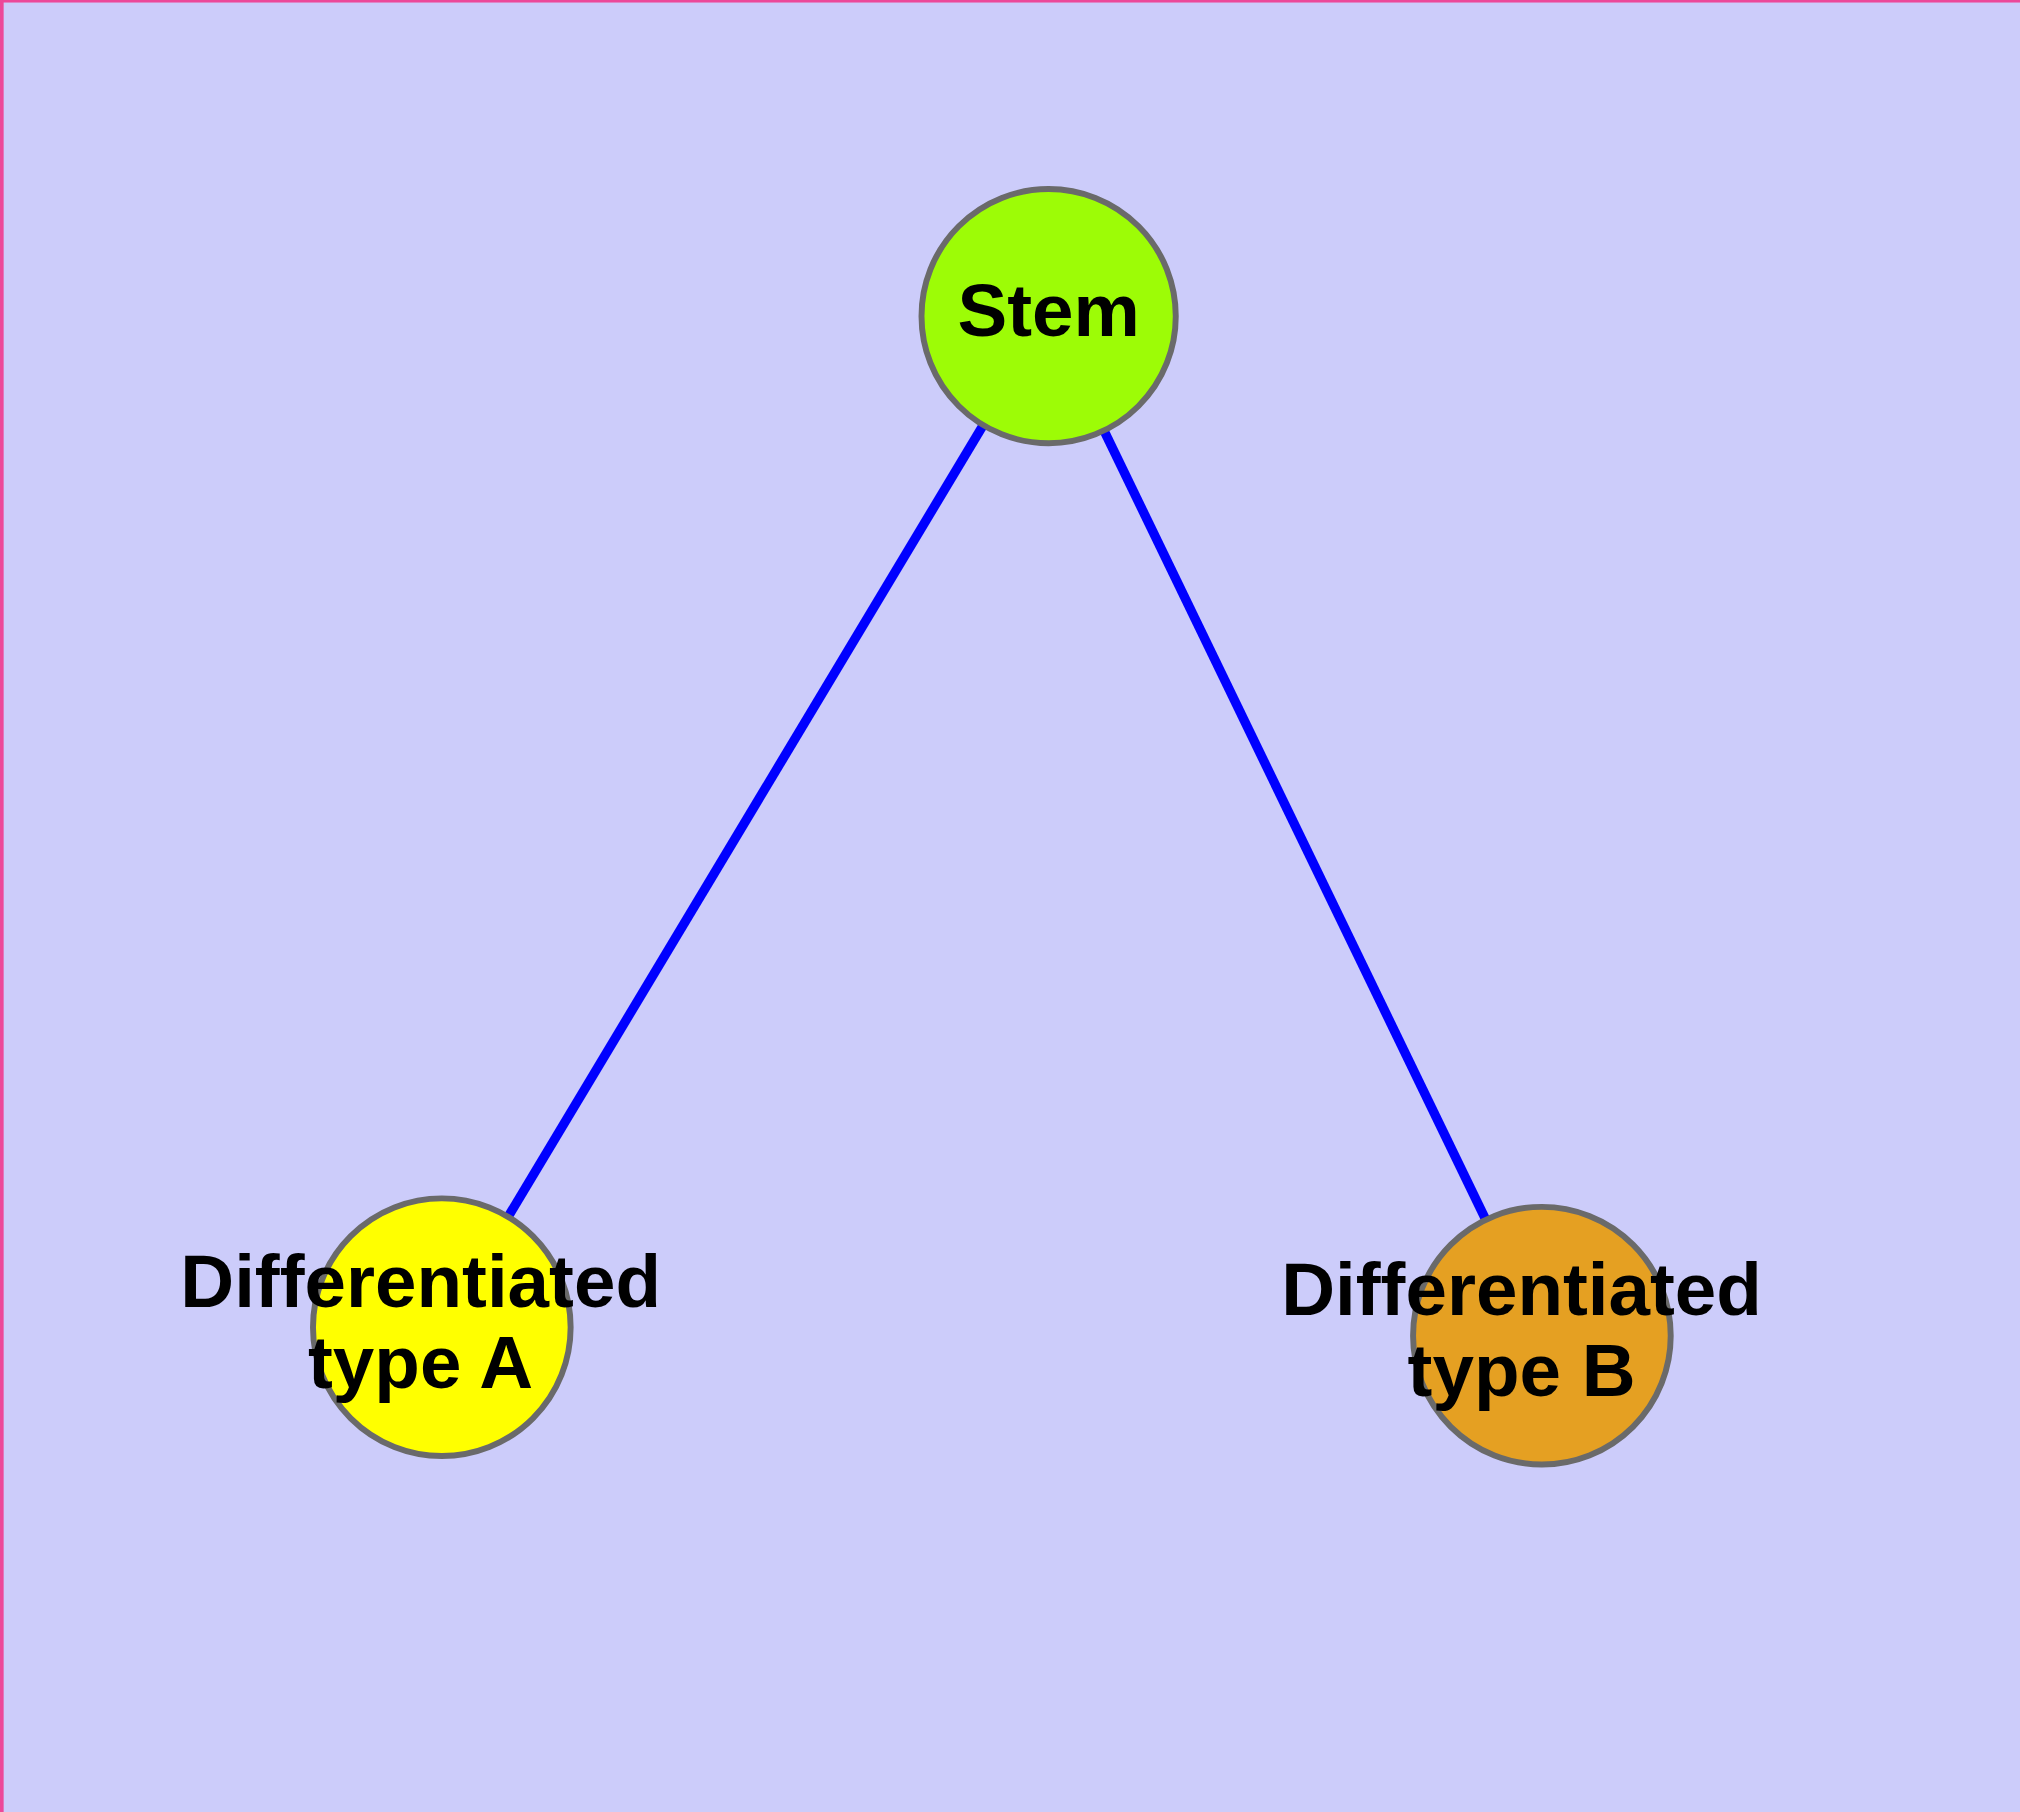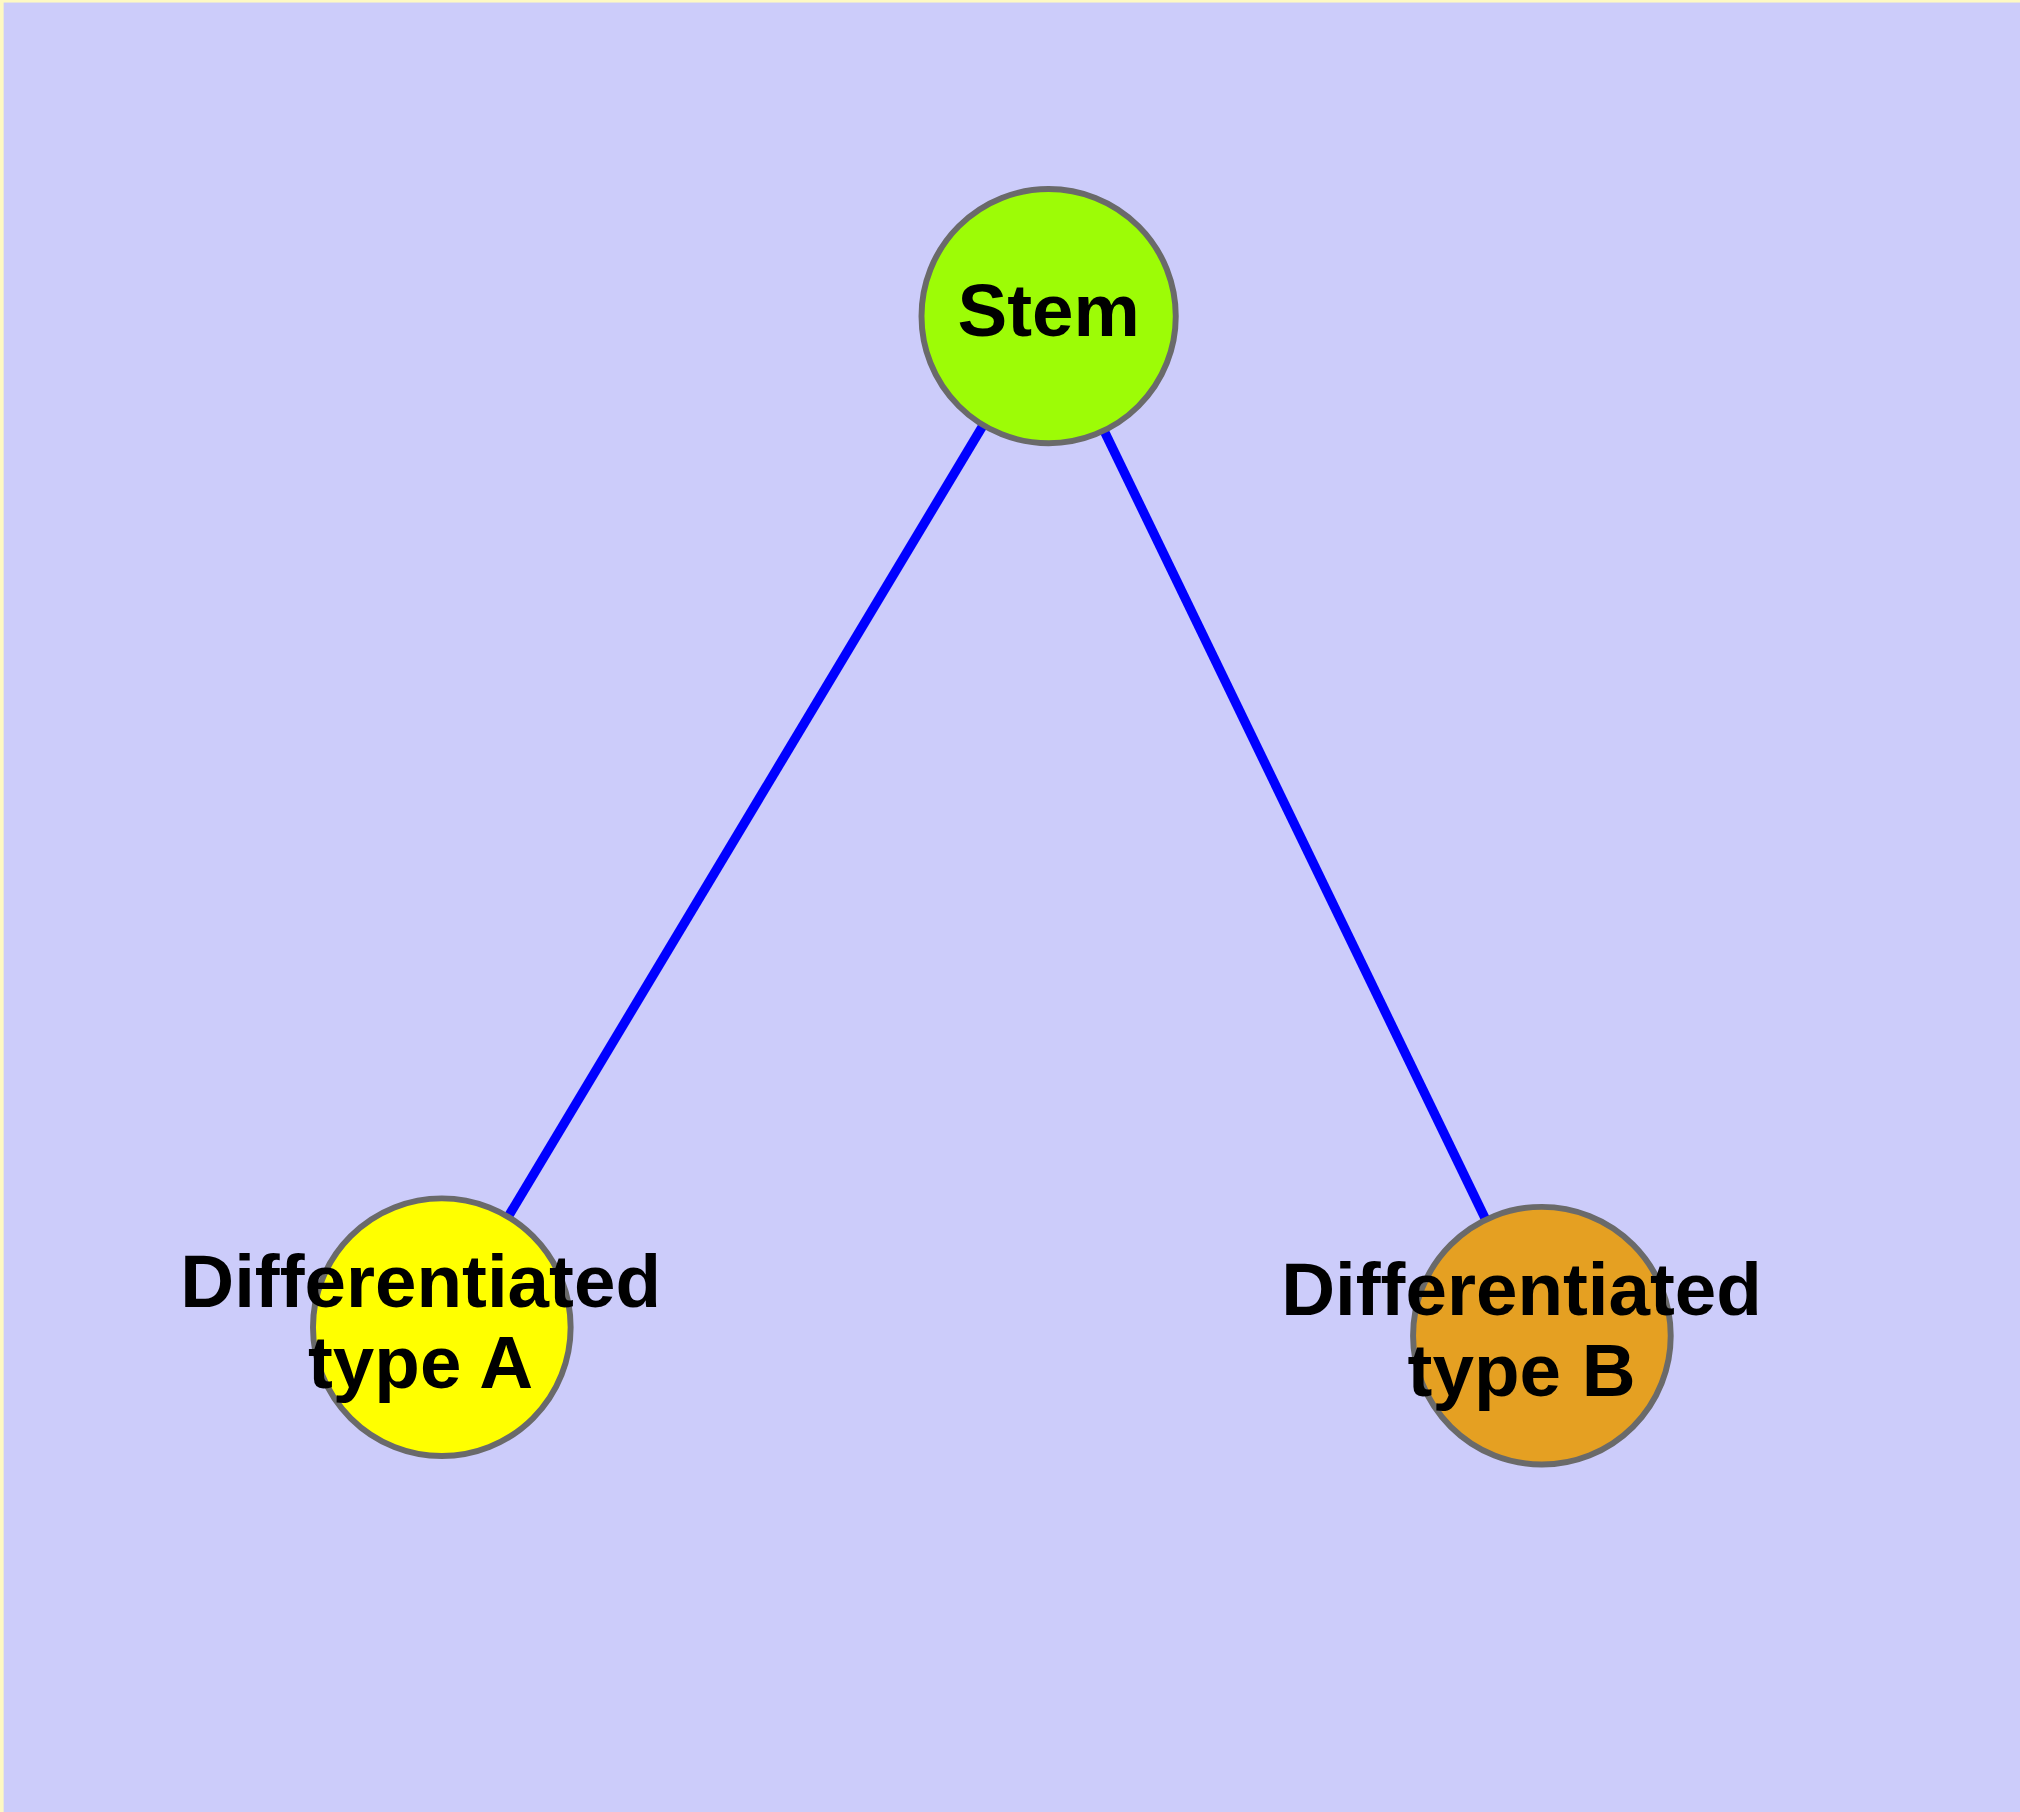--- a/index.html
+++ b/index.html
@@ -10,21 +10,21 @@
   body {
     width: 2021px;
     height: 1812px;
     overflow: hidden;
     font-family: "Liberation Sans", sans-serif;
   }
   #canvas-root {
     position: relative;
     width: 2021px;
     height: 1812px;
-    background: #fef9c3;
+    background: #ec4899;
     text-align: right;
   }
   #graph-svg {
     position: absolute;
     top: 0;
     left: 0;
     width: 2021px;
     height: 1812px;
     display: block;
   }

